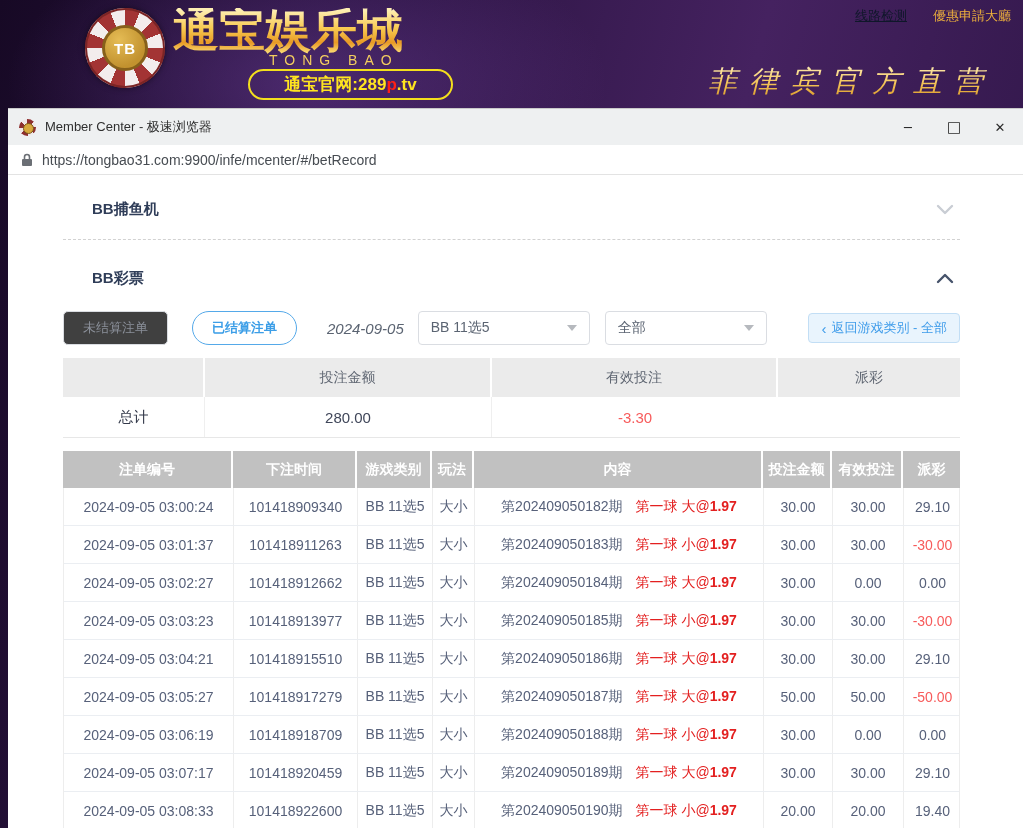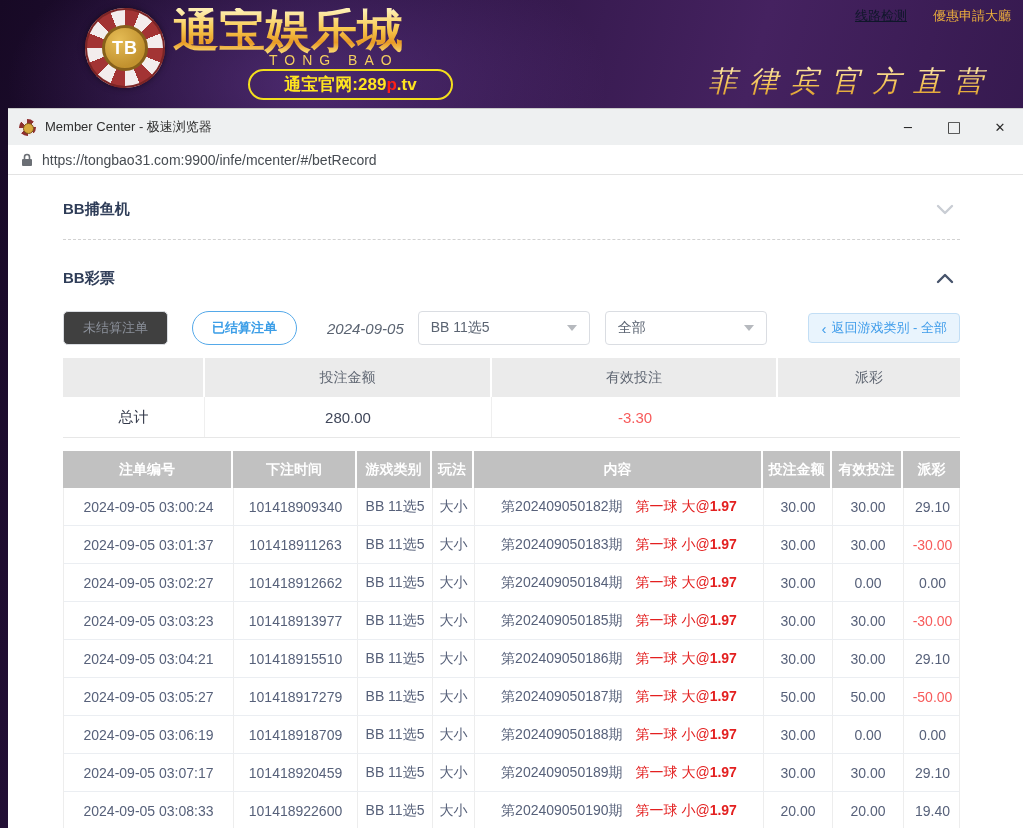--- a/index.html
+++ b/index.html
@@ -27,21 +27,21 @@
       #a33434 270deg 292.5deg,#f3eded 292.5deg 315deg,#a33434 315deg 337.5deg,#f3eded 337.5deg 360deg);
     box-shadow:inset 0 0 0 2px #7b2525, 0 0 6px rgba(0,0,0,.5);
     position:relative;
   }
   .chip-center {
     position:absolute; left:50%; top:50%; transform:translate(-50%,-50%);
     width:46px; height:46px; border-radius:50%;
     background:radial-gradient(circle at 35% 30%, #e5bc55, #c2922f 70%);
     border:3px solid #87601a;
     display:flex; align-items:center; justify-content:center;
-    color:#fff; font-weight:bold; font-size:18px; letter-spacing:1px;
+    color:#fff; font-weight:bold; font-size:15px; letter-spacing:1px;
   }
   .logo-text-block { margin-left:8px; position:relative; width:240px; }
   .logo-title {
     font-family:"Liberation Serif","DejaVu Serif",serif;
     font-weight:bold; font-size:46px; line-height:1.0; white-space:nowrap;
     background:linear-gradient(180deg,#fdeeb2 5%,#f8c94f 45%,#e89a26 75%,#fbe07a 100%);
     -webkit-background-clip:text; background-clip:text; color:transparent;
   }
   .logo-sub {
     position:absolute; left:96px; top:44px;
@@ -80,21 +80,21 @@
     font-size:13px; color:#2b2b2b; cursor:pointer; font-family:"DejaVu Sans",sans-serif; }
   .win-btn.max { font-size:15px; }
   .urlbar { height:30px; background:#fff; border-bottom:1px solid #e3e3e3;
     display:flex; align-items:center; flex:0 0 auto; }
   .lock-icon { margin:0 9px 0 13px; display:flex; }
   .url-text { font-size:14px; color:#474c52; }
 
   
   .content { flex:1; background:#fff; padding:10px 0 0 55px; }
   .inner { width:897px; }
-  .section-row { height:32px; display:flex; align-items:center; justify-content:space-between; }
+  .section-row { height:32px; display:flex; align-items:center; justify-content:space-between;margin-left:29px; }
   .section-row.fish { margin-top:8px; }
   .section-row.lottery { margin-top:22px; }
   .section-title { font-size:15px; font-weight:bold; color:#2f3d58; }
   .dashed-divider { border-top:1px dashed #d2d2d2; margin-top:14px; }
   .chev { display:flex; margin-right:6px; cursor:pointer; }
 
   
   .filter-row { margin-top:17px; height:34px; display:flex; align-items:center; }
   .btn-unsettled { height:34px; padding:0 19px; background:#404040; border:1px solid #dadde2;
     border-radius:5px; font-size:13px; color:#8b909a; cursor:pointer; }

